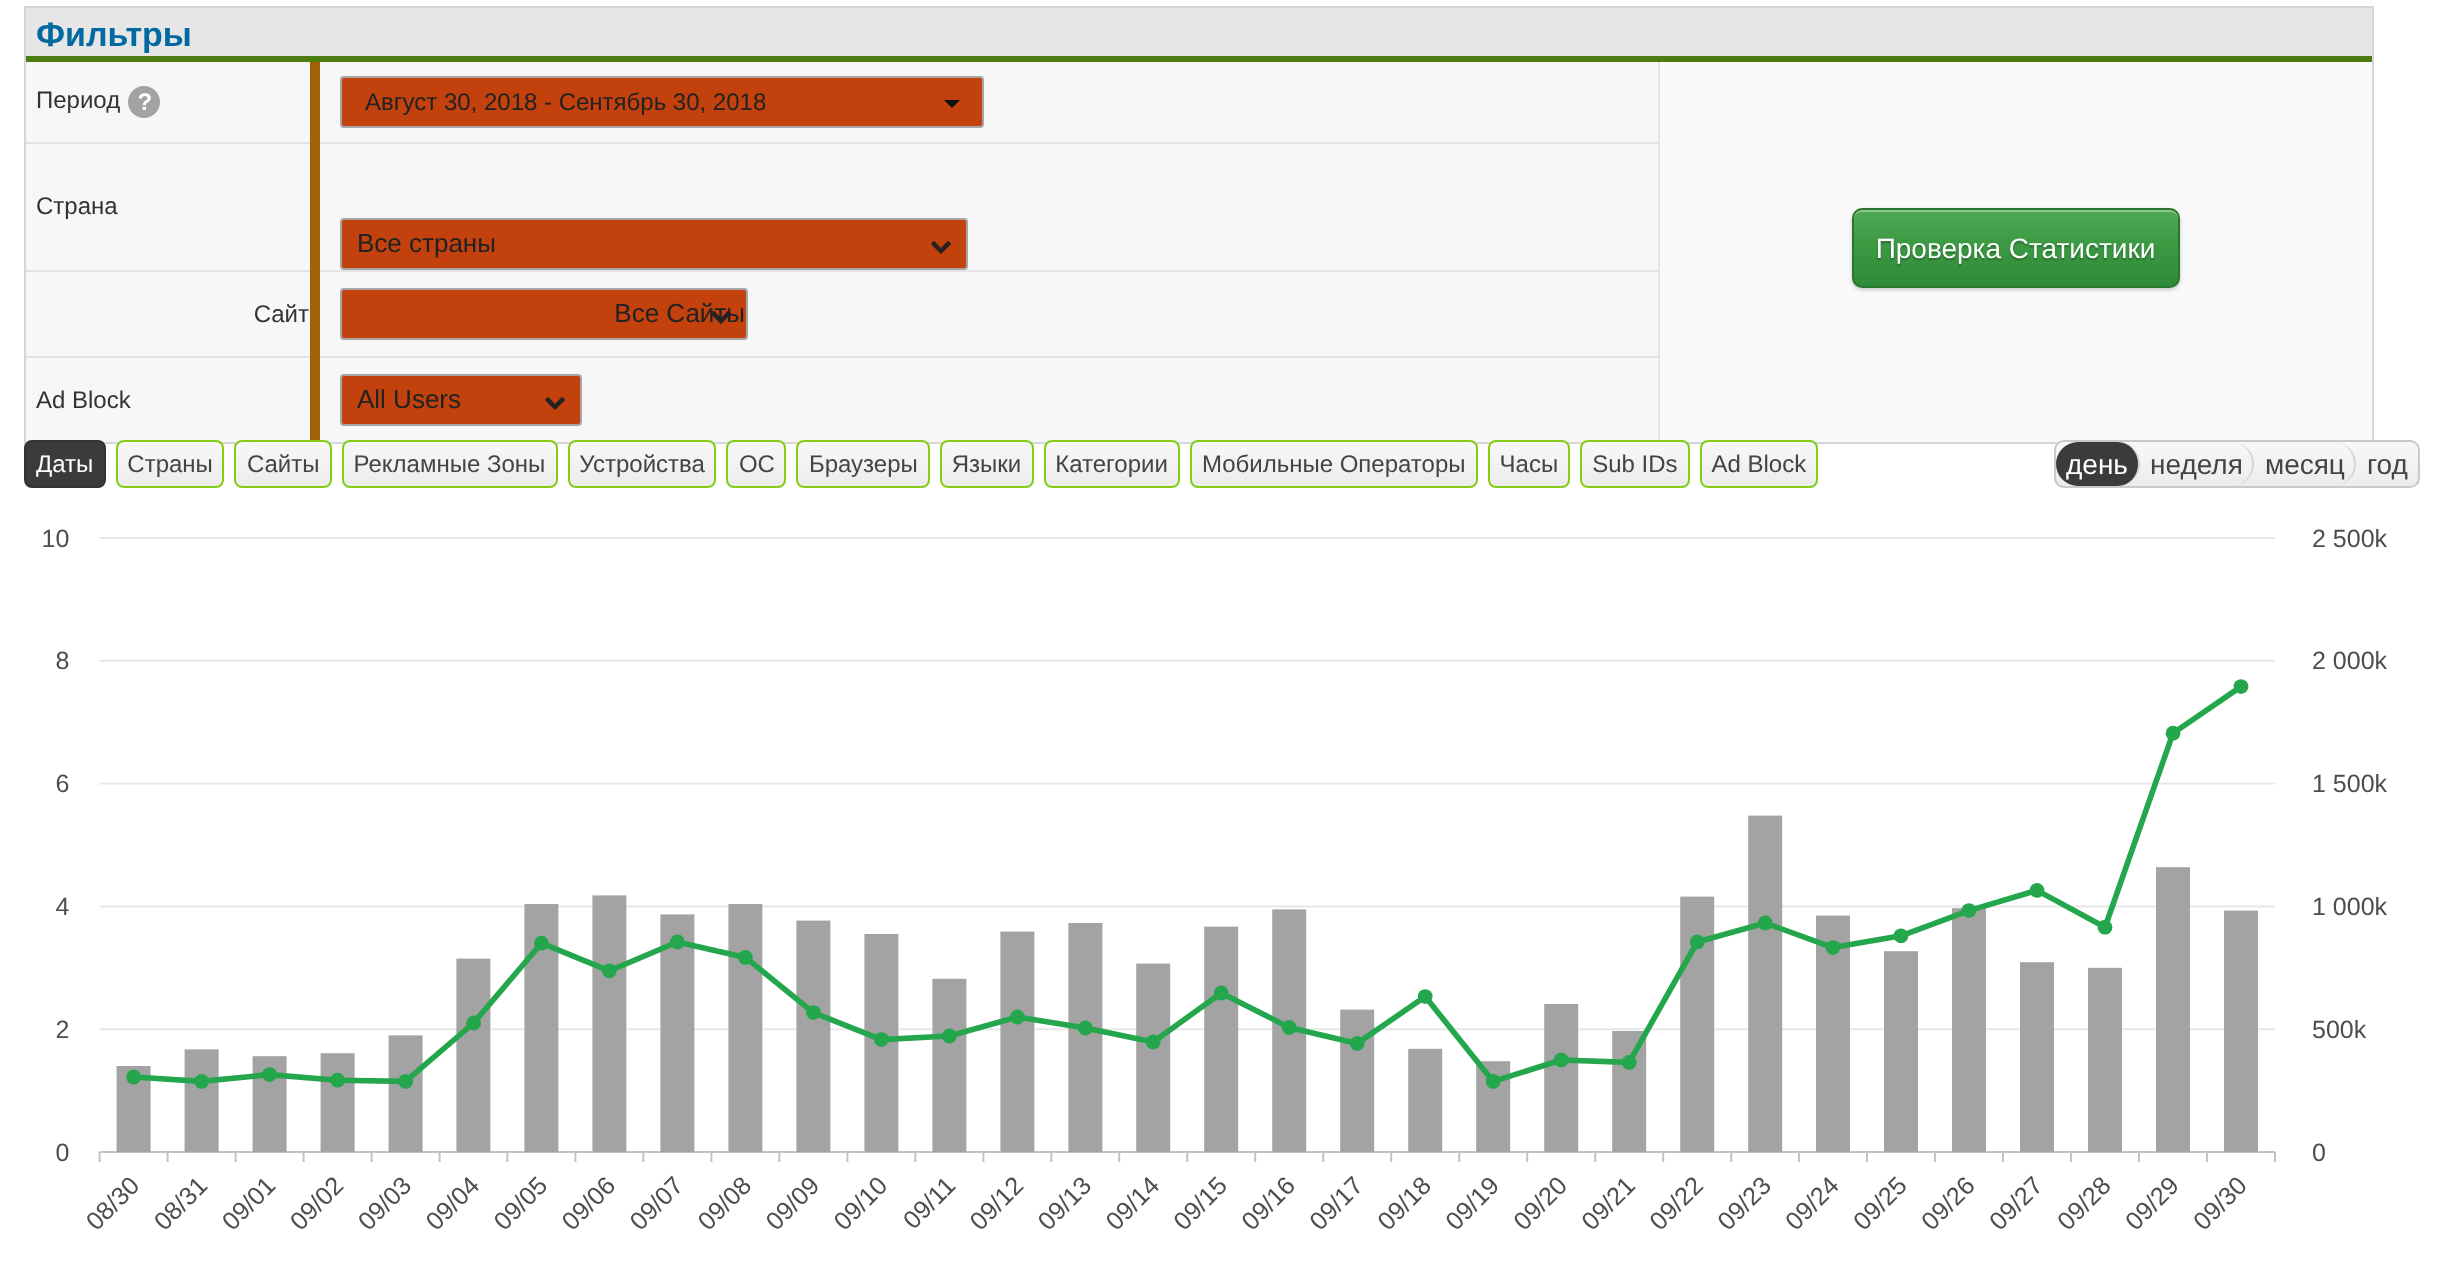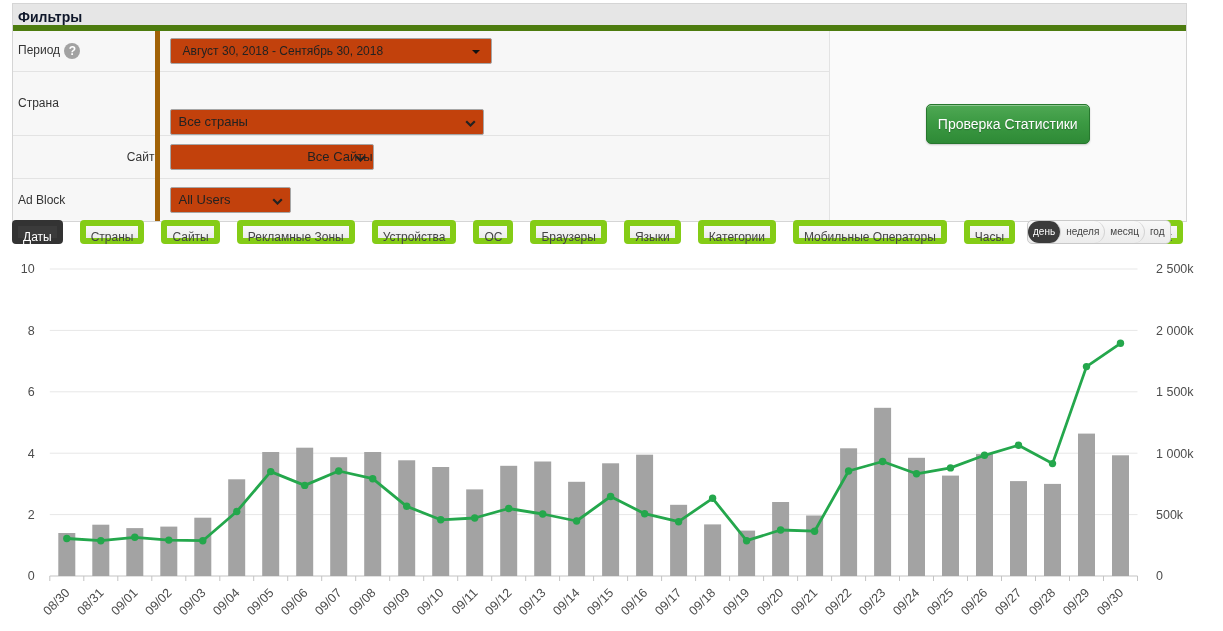--- a/index.html
+++ b/index.html
@@ -1,21 +1,21 @@
 <!DOCTYPE html>
 <html lang="ru"><head><meta charset="utf-8"><title>stats</title>
 <style>
 * { box-sizing: border-box; }
 html,body { margin:0; padding:0; }
 body { width:1223px; height:631px; position:relative; overflow:hidden;
   font-family:"Liberation Sans",sans-serif; background:#fff; }
 .panel { position:absolute; left:12px; top:3px; width:1175px; background:#f7f7f7;
   border:1px solid #d5d5d5; }
-.phead { height:27px; line-height:27px; background:#e6e6e6; border-bottom:6px solid #4d7c0f;
-  font-weight:bold; font-size:14px; color:#0f172a; padding-left:5px; }
+.phead { height:27px; line-height:27px; background:#e6e6e6; border-bottom:3px solid #4d7c0f;
+  font-weight:bold; font-size:17px; color:#0369a1; padding-left:5px; }
 table.f { border-collapse:collapse; width:100%; }
 td { padding:0; vertical-align:middle; }
 td.lbl { width:144px; padding-left:5px; font-size:12px; color:#333;
   border-right:5px solid #a16207; }
 tr.r1 td { height:40px; } tr.r2 td { height:41px; } tr.r3 td { height:43px;text-align:right; } tr.r4 td { height:43px; }
 td.ctl { width:672px; padding-left:10px; }
 td.bcell { border-left:1px solid #e3e3e3; background:#fafafa; text-align:center; vertical-align:top; padding-top:73px; }
 tr.rb td.lbl, tr.rb td.ctl { border-bottom:1px solid #e3e3e3; }
 .q { display:inline-block; width:16px; height:16px; border-radius:50%; background:#a2a2a2;
   color:#fff; font-size:11px; font-weight:bold; text-align:center; line-height:16px;
@@ -28,28 +28,28 @@
 .sel4 { width:121px; }
 .tri { position:absolute; right:11px; top:11px; width:0; height:0;
   border-left:4.5px solid transparent; border-right:4.5px solid transparent;
   border-top:4.8px solid #111; }
 .gbtn { display:inline-block; width:164px; height:40px; line-height:38px; border-radius:5px; white-space:nowrap;
   background:linear-gradient(180deg,#4fa854 0%,#3c9a43 45%,#2e8a36 100%);
   border:1px solid #27772e; color:#fff; font-size:14px; font-weight:normal;
   text-shadow:0 1px 1px rgba(0,0,0,0.3);
   box-shadow:inset 0 1px 0 rgba(255,255,255,0.35), 0 1px 2px rgba(0,0,0,0.2); }
 .tabs { position:absolute; left:12px; top:220px; white-space:nowrap; }
-.tab { display:inline-block; height:24px; line-height:22px; padding:0 5px; margin-right:17px;
-  border:6px solid #84cc16; border-radius:4px; font-size:12px; color:#444;
+.tab { display:inline-block; height:24px; line-height:22px; padding:0 5px; margin-right:5px;
+  border:1px solid #84cc16; border-radius:4px; font-size:12px; color:#444;
   background:linear-gradient(180deg,#f8f8f8,#ececec); text-align:left; }
 .tab.active { background:#3b3b3b; border-color:#333; color:#fff; }
 .seg { position:absolute; left:1027px; top:220px; display:inline-flex;
   border:1px solid #c9c9c9; border-radius:5px; overflow:hidden; height:24px;
   background:linear-gradient(180deg,#f8f8f8,#ececec); }
-.seg span { display:inline-block; line-height:22px; padding:0 5px; font-size:10px; color:#444;
+.seg span { display:inline-block; line-height:22px; padding:0 5px; font-size:14px; color:#444;
   border-right:1px solid #d4d4d4;border-radius:11px; }
 .seg span:last-child { border-right:none; }
 .seg span.active { background:#3b3b3b; color:#fff; }
 </style></head>
 <body>
 <div class="panel">
  <div class="phead">Фильтры</div>
  <table class="f">
   <tbody>
         <tr class="rb r1">

